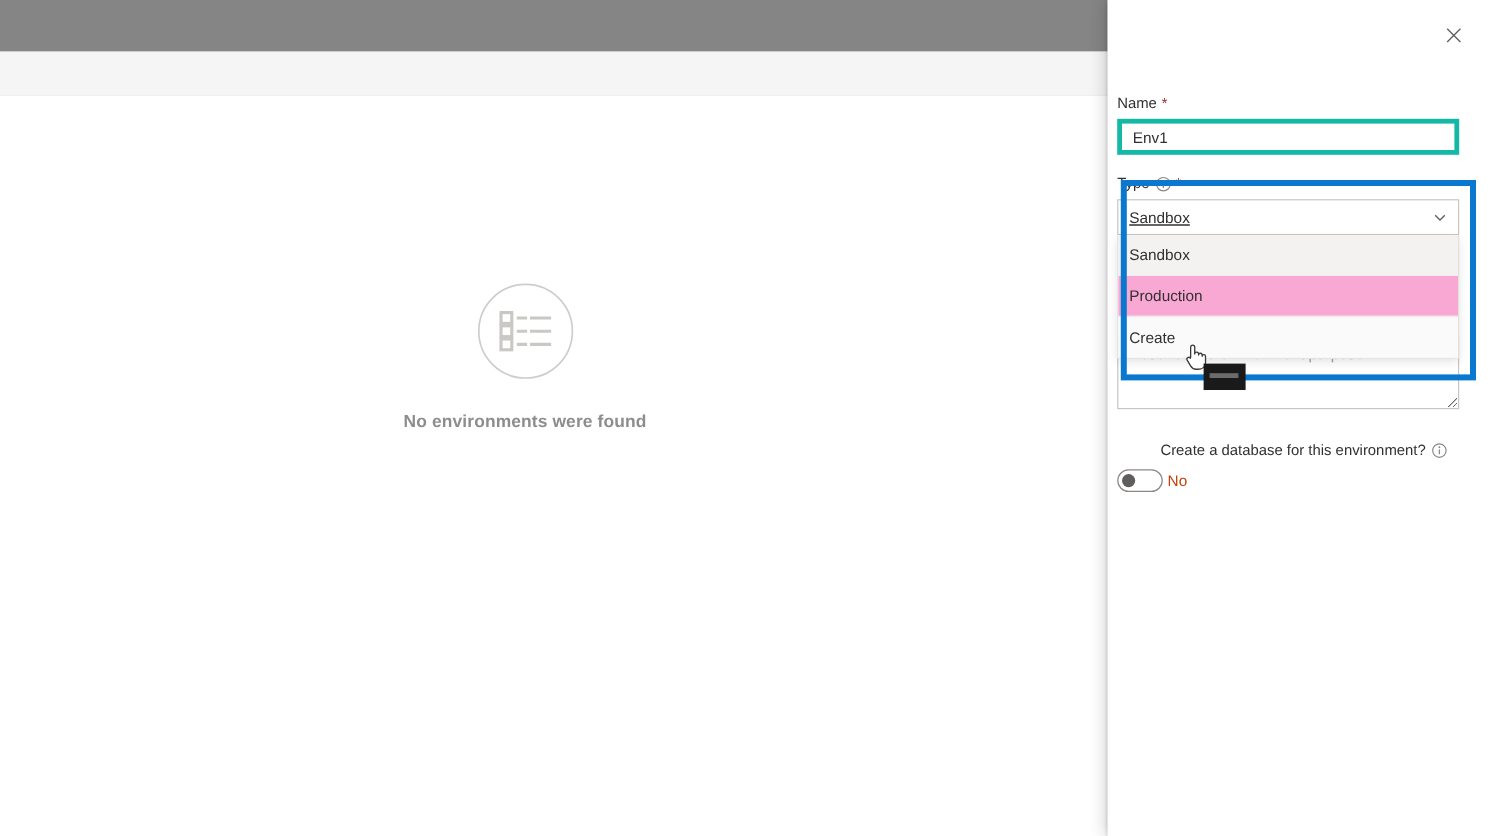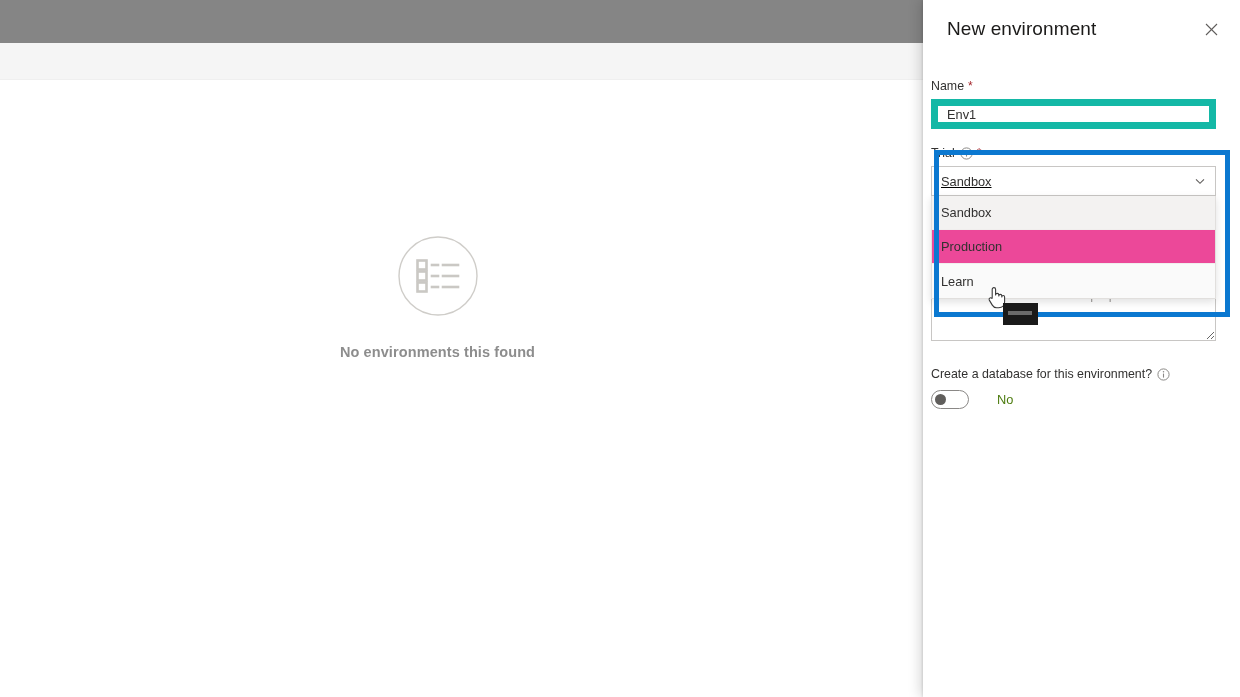--- a/index.html
+++ b/index.html
@@ -131,21 +131,21 @@
   .info-icon {
     display: inline-flex;
     margin-left: 5px;
     vertical-align: middle;
   }
   .info-icon svg { display: block; }
 
   .text-input {
     width: 100%;
     height: 30px;
-    border: 7px solid #14b8a6;
+    border: 4px solid #14b8a6;
     background: #ffffff;
     padding: 0 9px;
     font-family: "Liberation Sans", sans-serif;
     font-size: 12.8px;
     color: #323130;
     outline: none;
   }
   .text-input::placeholder { color: #a19f9d; }
 
   .textarea-input {
@@ -201,34 +201,35 @@
   }
   .dropdown-option {
     height: 34px;
     display: flex;
     align-items: center;
     padding: 0 9px;
     font-size: 12.8px;
     color: #323130;
     border-bottom: 1px solid #f0eeed;
     cursor: pointer;
-    background: #ec4899;
+    background: #f9a8d4;
   }
   .dropdown-option:last-child { border-bottom: none; }
   .dropdown-option.is-selected { background: #f3f2f1; }
   .dropdown-option.is-hover { background: #fafafa; }
 
   
   .toggle-field { margin-top: 22px; }
   .toggle-label {
     display: flex;
     align-items: center;
     font-size: 12.4px;
     color: #323130;
     margin-bottom: 9px;
+    margin-left: 36px;
   }
   .toggle-row {
     display: flex;
     align-items: center;
   }
   .toggle-switch {
     width: 38px; height: 19px;
     border: 1px solid #8a8886;
     border-radius: 10px;
     background: #ffffff;
@@ -236,23 +237,23 @@
     cursor: pointer;
   }
   .toggle-knob {
     position: absolute;
     left: 3px; top: 3px;
     width: 11px; height: 11px;
     border-radius: 50%;
     background: #605e5c;
   }
   .toggle-state {
-    margin-left: 28px;
+    margin-left: 4px;
     font-size: 12.8px;
-    color: #4d7c0f;
+    color: #c2410c;
   }
 
   
   .annot-box {
     position: absolute;
     left: 934px;
     top: 150px;
     width: 296px;
     height: 167px;
     border: 5px solid #0b78d0;
@@ -311,29 +312,28 @@
           <g stroke="#cac8c4" stroke-width="2.6" stroke-linecap="square">
             <line x1="42" y1="37" x2="48" y2="37"></line>
             <line x1="53" y1="37" x2="68" y2="37"></line>
             <line x1="42" y1="48" x2="48" y2="48"></line>
             <line x1="53" y1="48" x2="68" y2="48"></line>
             <line x1="42" y1="59" x2="48" y2="59"></line>
             <line x1="53" y1="59" x2="68" y2="59"></line>
           </g>
         </svg>
       </span>
-      <div class="empty-title">No environments this found</div>
+      <div class="empty-title">No environments were found</div>
     </div>
 
   </div>
 
   <div class="panel">
 
     <div class="panel-header">
-      <div class="panel-title">New environment</div>
       <button class="close-btn">
         <span>
           <svg width="13" height="13" viewBox="0 0 13 13">
             <line x1="1" y1="1" x2="12" y2="12" stroke="#605e5c" stroke-width="1.1"></line>
             <line x1="12" y1="1" x2="1" y2="12" stroke="#605e5c" stroke-width="1.1"></line>
           </svg>
         </span>
       </button>
     </div>
 
@@ -342,21 +342,21 @@
       <div class="field">
         <div class="field-label">
           <span>Name</span>
           <span class="req-star">*</span>
         </div>
         <input class="text-input" type="text" value="Env1" style="">
       </div>
 
       <div class="field">
         <div class="field-label">
-          <span>Trial</span>
+          <span>Type</span>
           <span class="info-icon">
             <svg width="13" height="13" viewBox="0 0 13 13">
               <circle cx="6.5" cy="6.5" r="5.6" fill="none" stroke="#8a8886" stroke-width="1"></circle>
               <circle cx="6.5" cy="3.7" r="0.75" fill="#8a8886"></circle>
               <line x1="6.5" y1="5.6" x2="6.5" y2="9.6" stroke="#8a8886" stroke-width="1.1"></line>
             </svg>
           </span>
           <span class="req-star">*</span>
         </div>
 
@@ -366,21 +366,21 @@
             <span class="combo-chevron">
               <svg width="12" height="12" viewBox="0 0 12 12">
                 <polyline points="2,4.3 6,8.3 10,4.3" fill="none" stroke="#605e5c" stroke-width="1.1"></polyline>
               </svg>
             </span>
           </div>
 
           <div class="dropdown">
             <div class="dropdown-option is-selected">Sandbox</div>
             <div class="dropdown-option">Production</div>
-            <div class="dropdown-option is-hover">Learn</div>
+            <div class="dropdown-option is-hover">Create</div>
           </div>
         </div>
       </div>
 
       <div style="height:46px;"></div>
 
       <div class="field">
         <div class="field-label">
           <span>Purpose</span>
         </div>

